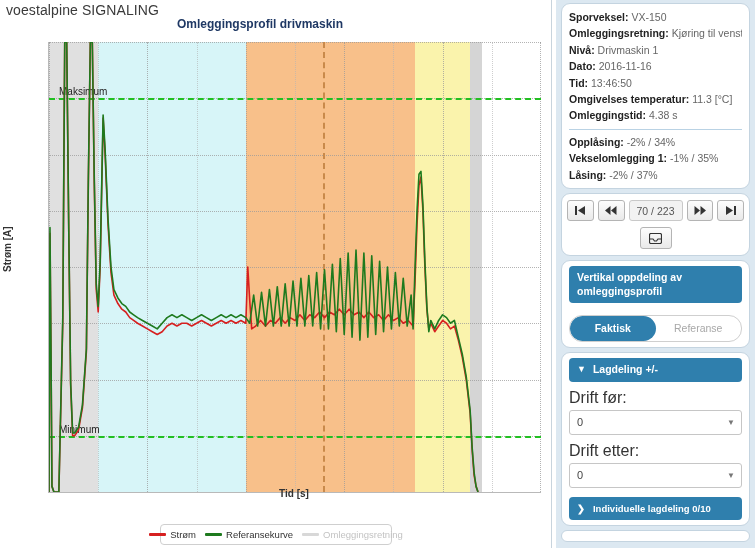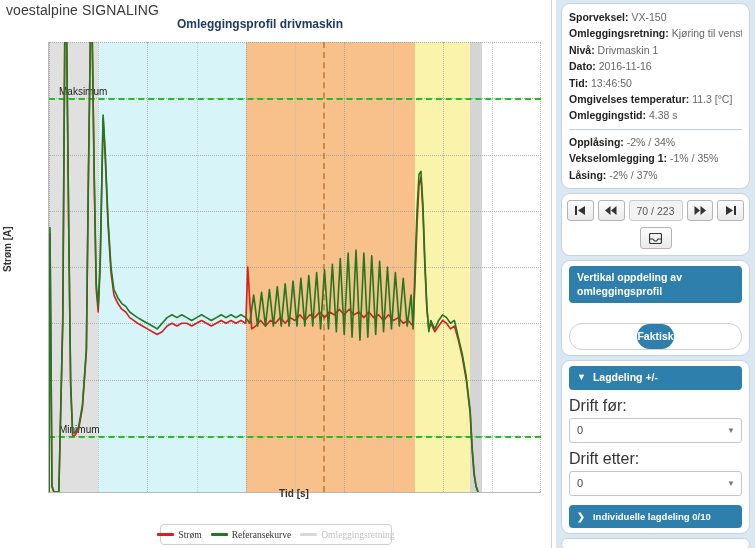--- a/index.html
+++ b/index.html
@@ -54,21 +54,21 @@
   #xlabel{
     position:absolute;left:48px;width:492px;top:488px;
     text-align:center;font-size:10px;font-weight:bold;color:#333;
   }
   #legend{
     position:absolute;left:160px;top:524px;width:230px;height:19px;
     border:1px solid #cfcfcf;border-radius:4px;background:#fff;
     display:flex;align-items:center;justify-content:center;gap:9px;
     font-size:9.5px;
   }
-  .legend-item{display:flex;align-items:center;gap:4px;white-space:nowrap;font-family:Liberation Serif, serif;}
+  .legend-item{display:flex;align-items:center;gap:4px;white-space:nowrap;}
   .legend-swatch{display:inline-block;width:17px;height:3px;border-radius:1px;}
   .legend-item.muted{color:#c3c3c3;}
   
   #divider{position:absolute;left:551px;top:0;width:1px;height:548px;background:#c8d4dd;}
   #sidebar{
     position:absolute;left:556px;top:0;width:199px;height:548px;
     background:#dce8f1;overflow:hidden;
     padding:0;box-sizing:border-box;
   }
   .panel{
@@ -95,24 +95,23 @@
   #nav-row2{display:flex;justify-content:center;margin-top:6px;}
   .icon-svg{display:block;}
   
   .blue-head{
     background:#2f7fad;color:#fff;font-weight:bold;font-size:10.5px;
     border-radius:4px;padding:5px 8px;line-height:13.5px;
   }
   .blue-head.with-caret{display:flex;align-items:center;gap:7px;}
   
   #toggle{
-    margin-top:20px;display:flex;align-items:center;
+    margin-top:12px;display:flex;align-items:center;
     border:1px solid #cfcfcf;border-radius:13px;background:#fff;height:25px;
     overflow:hidden;
-    flex-direction:column;
   }
   .toggle-opt{
     flex:1;text-align:center;font-size:10.5px;line-height:25px;
     border-radius:13px;cursor:pointer;
   }
   .toggle-opt.active{background:#2f7fad;color:#fff;font-weight:bold;height:25px;}
   .toggle-opt.inactive{color:#a8a8a8;text-align:center;}
   
   .field-label{font-size:16px;color:#333;margin:7px 0 3px;}
   .select-box{

